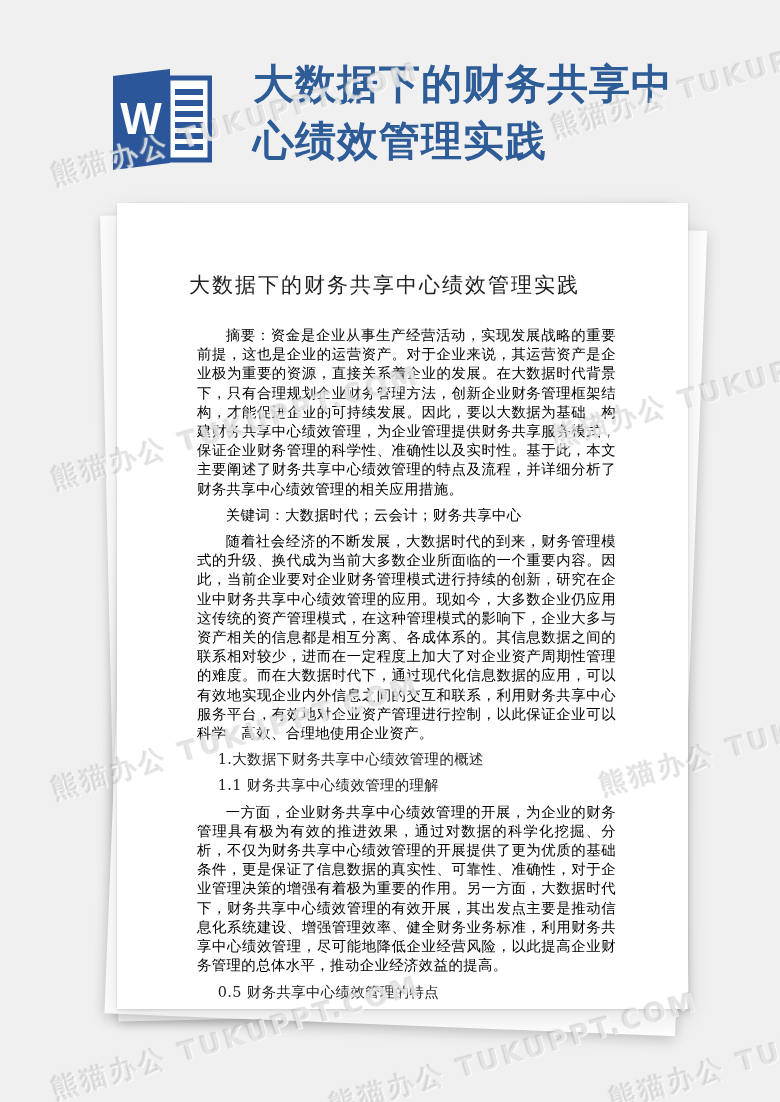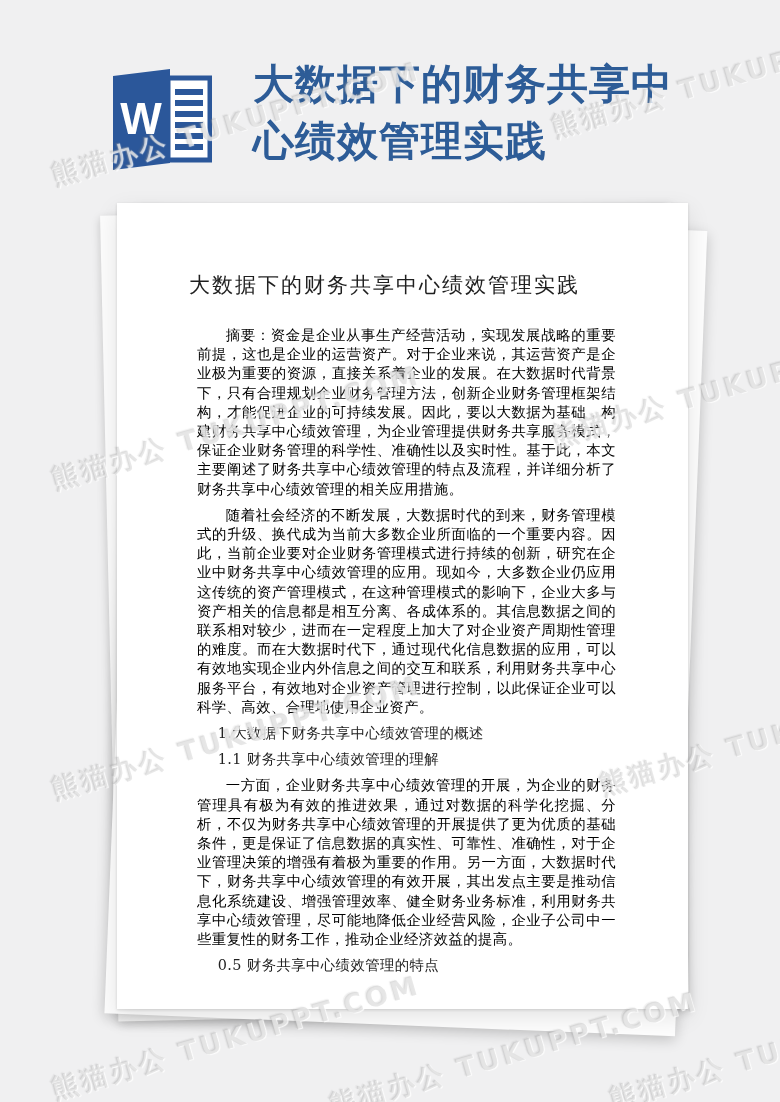--- a/index.html
+++ b/index.html
@@ -93,24 +93,25 @@
   </svg>
   <div class="big-title">大数据下的财务共享中心绩效管理实践</div>
 </div>
 
 <div class="sheet back-b"></div>
 <div class="sheet back-a"></div>
 
 <div class="sheet main-page">
   <h1 class="doc-title">大数据下的财务共享中心绩效管理实践</h1>
   <p class="para">摘要：资金是企业从事生产经营活动，实现发展战略的重要前提，这也是企业的运营资产。对于企业来说，其运营资产是企业极为重要的资源，直接关系着企业的发展。在大数据时代背景下，只有合理规划企业财务管理方法，创新企业财务管理框架结构，才能促进企业的可持续发展。因此，要以大数据为基础，构建财务共享中心绩效管理，为企业管理提供财务共享服务模式，保证企业财务管理的科学性、准确性以及实时性。基于此，本文主要阐述了财务共享中心绩效管理的特点及流程，并详细分析了财务共享中心绩效管理的相关应用措施。</p>
+  <p class="para">关键词：大数据时代；云会计；财务共享中心</p>
   <p class="para">随着社会经济的不断发展，大数据时代的到来，财务管理模式的升级、换代成为当前大多数企业所面临的一个重要内容。因此，当前企业要对企业财务管理模式进行持续的创新，研究在企业中财务共享中心绩效管理的应用。现如今，大多数企业仍应用这传统的资产管理模式，在这种管理模式的影响下，企业大多与资产相关的信息都是相互分离、各成体系的。其信息数据之间的联系相对较少，进而在一定程度上加大了对企业资产周期性管理的难度。而在大数据时代下，通过现代化信息数据的应用，可以有效地实现企业内外信息之间的交互和联系，利用财务共享中心服务平台，有效地对企业资产管理进行控制，以此保证企业可以科学、高效、合理地使用企业资产。</p>
   <p class="para heading">1.大数据下财务共享中心绩效管理的概述</p>
   <p class="para heading">1.1 财务共享中心绩效管理的理解</p>
-  <p class="para">一方面，企业财务共享中心绩效管理的开展，为企业的财务管理具有极为有效的推进效果，通过对数据的科学化挖掘、分析，不仅为财务共享中心绩效管理的开展提供了更为优质的基础条件，更是保证了信息数据的真实性、可靠性、准确性，对于企业管理决策的增强有着极为重要的作用。另一方面，大数据时代下，财务共享中心绩效管理的有效开展，其出发点主要是推动信息化系统建设、增强管理效率、健全财务业务标准，利用财务共享中心绩效管理，尽可能地降低企业经营风险，企业子公司中一些重复性的财务工作，推动企业经济效益的提高。</p>
+  <p class="para">一方面，企业财务共享中心绩效管理的开展，为企业的财务管理具有极为有效的推进效果，通过对数据的科学化挖掘、分析，不仅为财务共享中心绩效管理的开展提供了更为优质的基础条件，更是保证了信息数据的真实性、可靠性、准确性，对于企业管理决策的增强有着极为重要的作用。另一方面，大数据时代下，财务共享中心绩效管理的有效开展，其出发点主要是推动信息化系统建设、增强管理效率、健全财务业务标准，利用财务共享中心绩效管理，尽可能地降低企业经营风险，以此提高企业财务管理的总体水平，推动企业经济效益的提高。</p>
   <p class="para heading">0.5 财务共享中心绩效管理的特点</p>
 </div>
 
 <span class="wm w1">熊猫办公 TUKUPPT.COM</span>
 <span class="wm w2">熊猫办公 TUKUPPT.COM</span>
 <span class="wm w3">熊猫办公 TUKUPPT.COM</span>
 <span class="wm w4">熊猫办公 TUKUPPT.COM</span>
 <span class="wm w5">熊猫办公 TUKUPPT.COM</span>
 <span class="wm w6">熊猫办公 TUKUPPT.COM</span>
 <span class="wm w7">熊猫办公 TUKUPPT.COM</span>

